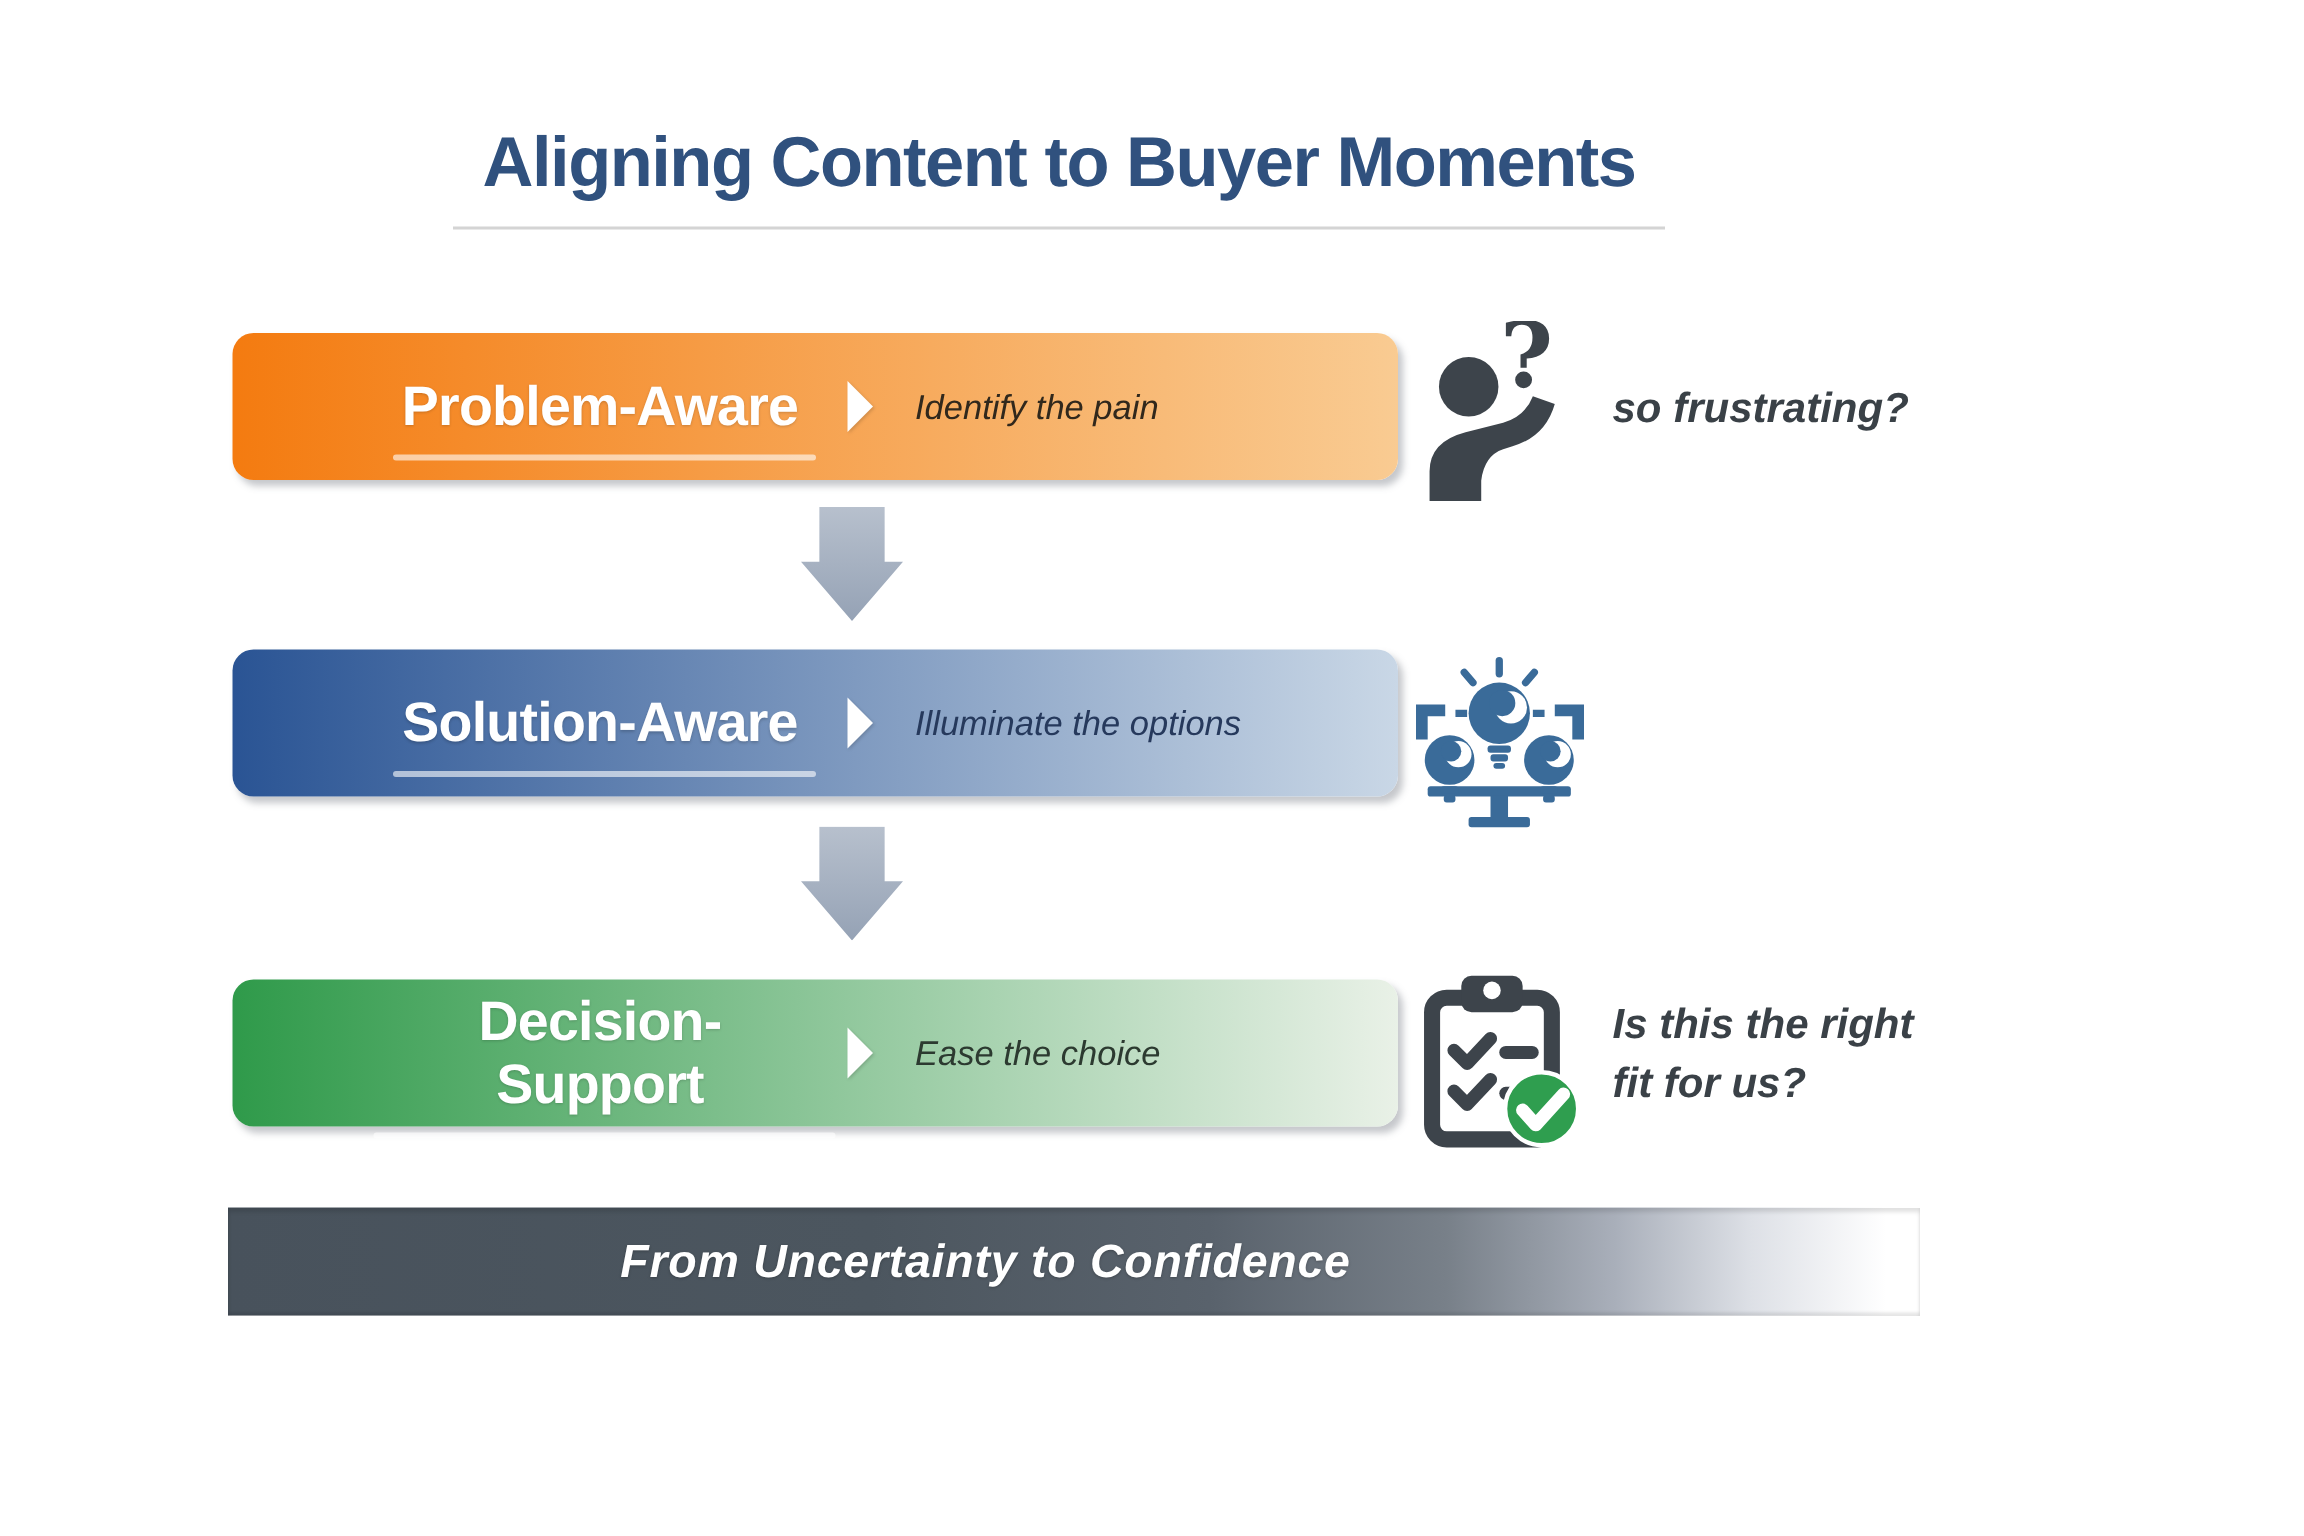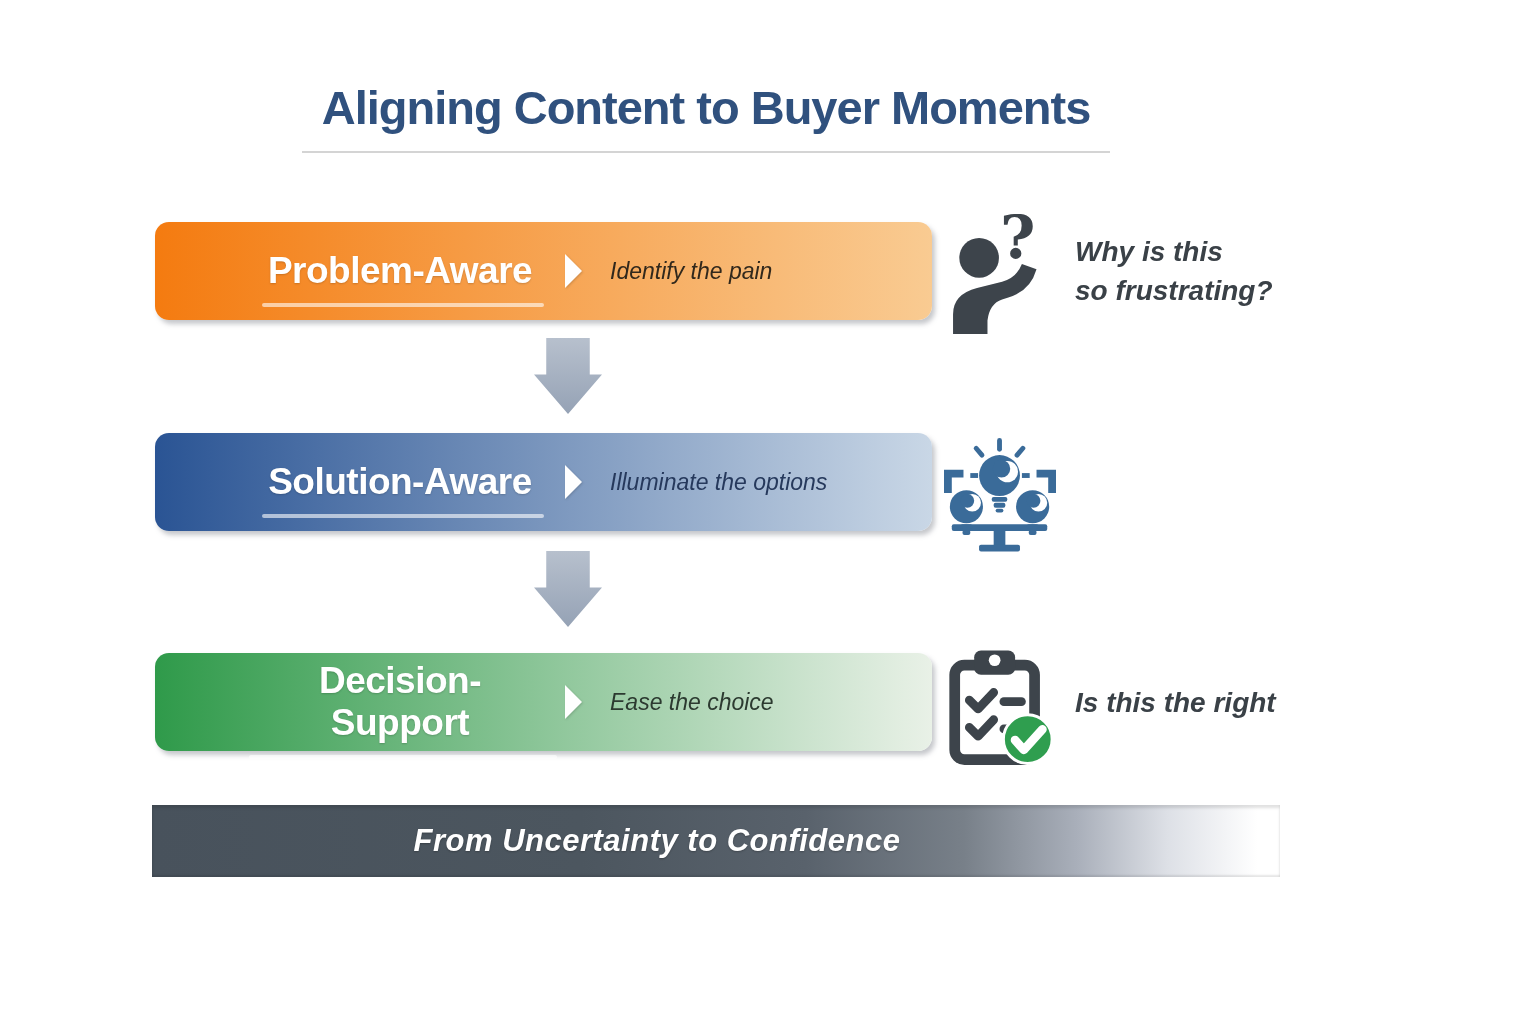--- a/index.html
+++ b/index.html
@@ -90,21 +90,20 @@
       <span class="tagline tag-0">Identify the pain</span>
     </div>
     <div class="icon-box" style="top:-8px;">
       <svg viewBox="0 0 100 115" xmlns="http://www.w3.org/2000/svg">
         <circle cx="30" cy="42" r="19" fill="#3d444b"></circle>
         <path d="M5 115 L5 96 Q5 77 28 71 L52 65 Q66 61 71 48 L85 53 Q79 74 58 80 L52 82 Q40 86 38 102 L38 115 Z" fill="#3d444b"></path>
         <text x="50" y="42" font-size="58" font-weight="700" fill="#3d444b" font-family="DejaVu Serif, serif">?</text>
       </svg>
     </div>
     <div class="question">
-      <div>Why is this</div>
       <div>so frustrating?</div>
     </div>
   </div>
 
   <div class="down-arrow" style="top:338px;"></div>
 
   <div class="stage-row" style="top:433px;">
     <div class="bar" style="--from: #2a5494; --to: #c9d7e6;">
       <div class="label-wrap">
         <span class="stage-label">Solution-Aware</span>
@@ -164,20 +163,21 @@
         <path d="M26 53 l9 9 l16 -17" stroke="#3d444b" stroke-width="9" fill="none" stroke-linecap="round" stroke-linejoin="round"></path>
         <rect x="57" y="50" width="27" height="9" rx="4.5" fill="#3d444b"></rect>
         <path d="M26 81 l9 9 l16 -17" stroke="#3d444b" stroke-width="9" fill="none" stroke-linecap="round" stroke-linejoin="round"></path>
         <rect x="57" y="78" width="19" height="9" rx="4.5" fill="#3d444b"></rect>
         <circle cx="86" cy="93" r="25" fill="#2f9e4f" stroke="#ffffff" stroke-width="3"></circle>
         <path d="M73 94 l9 10 l19 -21" stroke="#ffffff" stroke-width="9" fill="none" stroke-linecap="round" stroke-linejoin="round"></path>
       </svg>
     </div>
     <div class="question">
       <div>Is this the right</div>
+      <div>fit for us?</div>
     </div>
   </div>
 
   <div class="footer-bar">
     <span class="footer-label">From Uncertainty to Confidence</span>
   </div>
 
 </div>
 
 </body></html>

